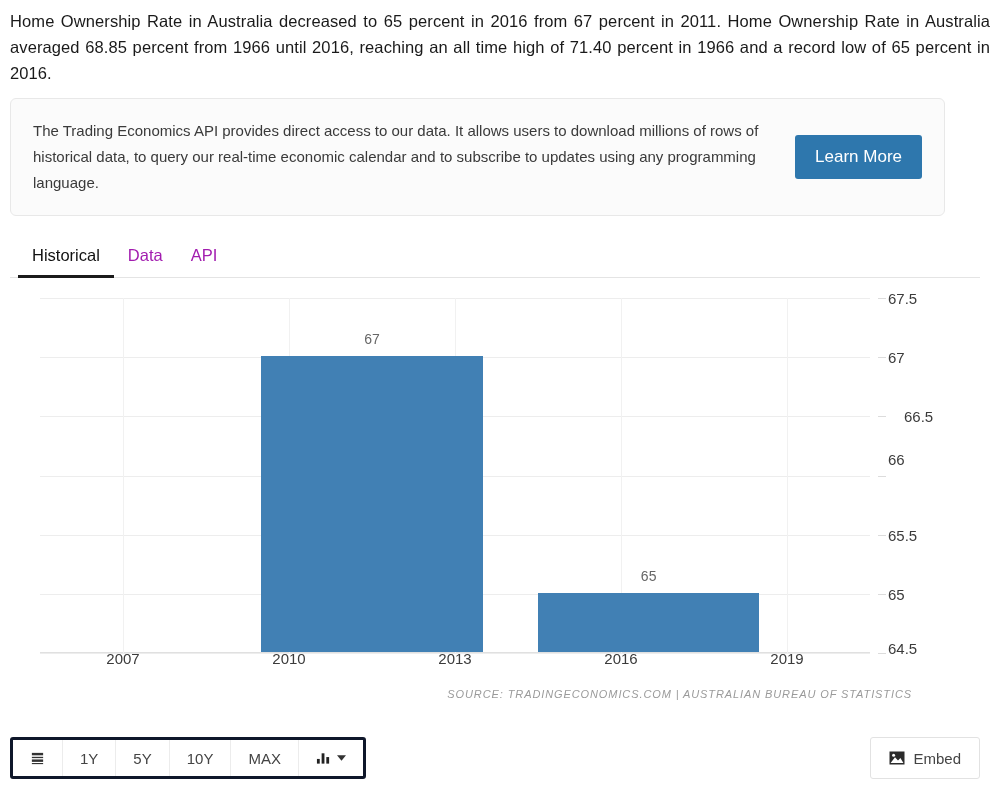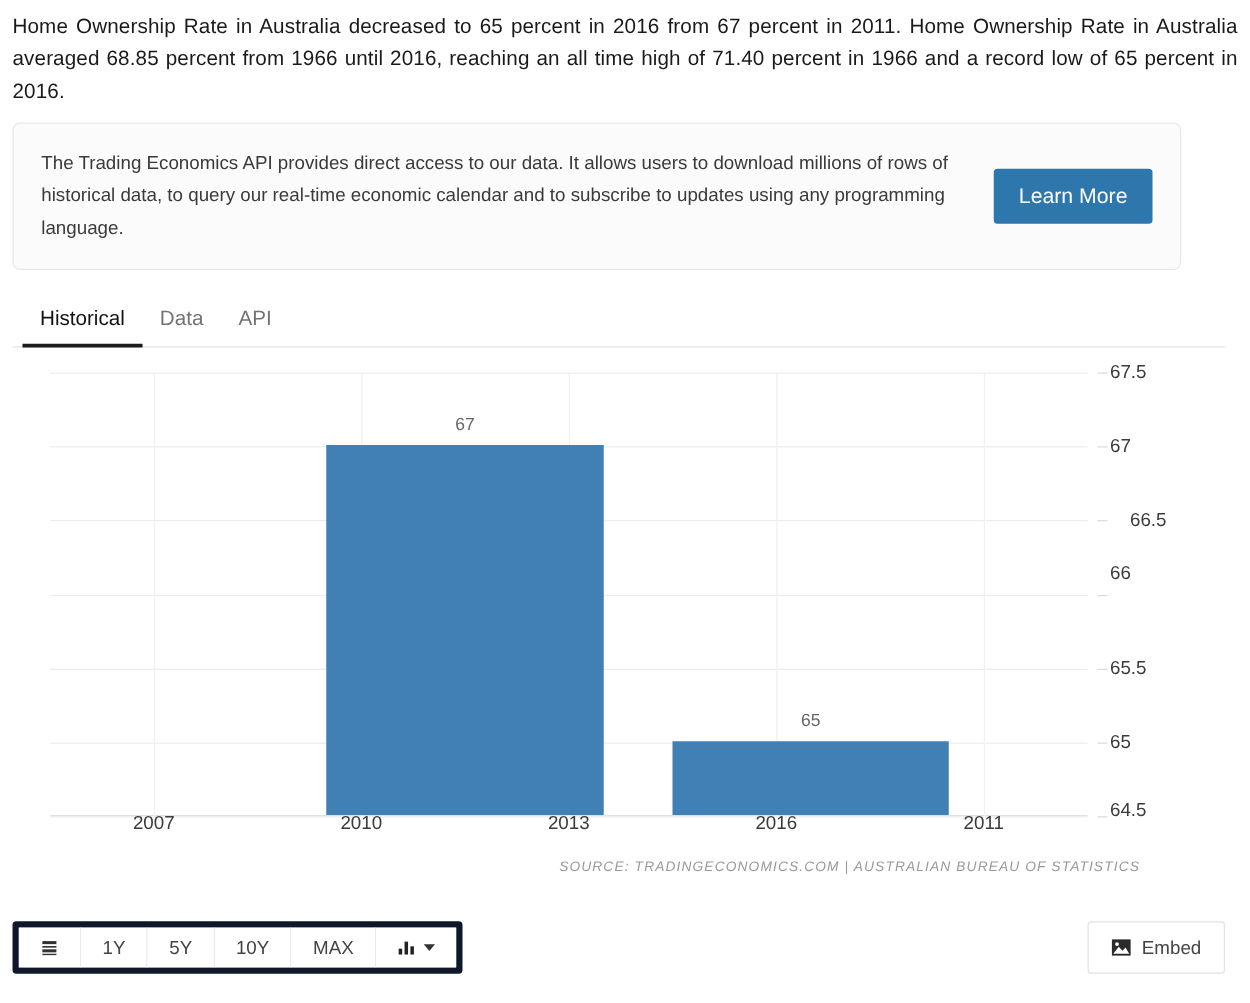--- a/index.html
+++ b/index.html
@@ -65,21 +65,21 @@
     margin: 18px 10px 0 10px;
     width: 970px;
     border-bottom: 1px solid #e4e4e4;
     display: flex;
     align-items: flex-end;
     height: 44px;
     padding-left: 8px;
   }
   .tab {
     font-size: 16.5px;
-    color: #737373;
+    color: #a21caf;
     padding: 6px 14px 10px 14px;
     cursor: pointer;
     border-bottom: 3px solid transparent;
     margin-bottom: -1px;
   }
   .tab.active {
     border-bottom-color: #1b1b1b;
     color: #111111;
   }
 
@@ -184,21 +184,21 @@
     left: 10px;
     top: 736px;
     width: 970px;
     height: 44px;
     display: flex;
     justify-content: space-between;
     align-items: center;
   }
   .btn-group {
     display: flex;
-    border: 5px solid #0f172a;
+    border: 3px solid #0f172a;
     border-radius: 3px;
     overflow: hidden;
     background: #ffffff;
     height: 42px;
   }
   .tb-btn {
     display: flex;
     align-items: center;
     justify-content: center;
     gap: 6px;
@@ -276,21 +276,21 @@
       <div class="ylabel" style="top: 305.833px;">65</div>
       <div class="ytick" style="top: 305.833px;"></div>
       <div class="ylabel" style="top: 360px;">64.5</div>
       <div class="ytick" style="top: 365px;"></div>
     </div>
   <div class="xlabels" id="xlabels">
       <div class="xlabel" style="left: 83px;">2007</div>
       <div class="xlabel" style="left: 249px;">2010</div>
       <div class="xlabel" style="left: 415px;">2013</div>
       <div class="xlabel" style="left: 581px;">2016</div>
-      <div class="xlabel" style="left: 747px;">2011</div>
+      <div class="xlabel" style="left: 747px;">2019</div>
     </div>
   <div class="source">SOURCE: TRADINGECONOMICS.COM | AUSTRALIAN BUREAU OF STATISTICS</div>
 </div>
 
 <div class="toolbar-row">
   <div class="btn-group">
     <div class="tb-btn">
       <span class="icon">
         <svg width="15" height="15" viewBox="0 0 16 16">
             <rect x="2" y="2" width="12" height="2.6" fill="#333"></rect>

